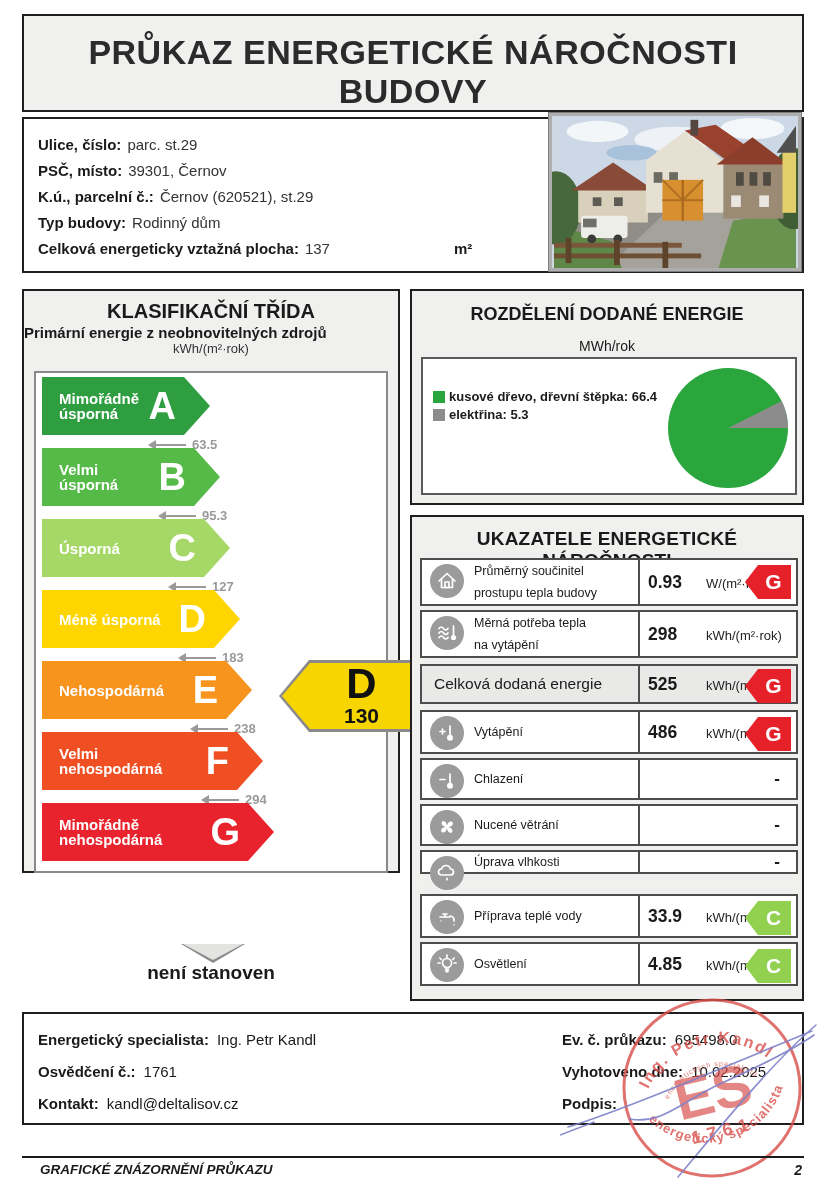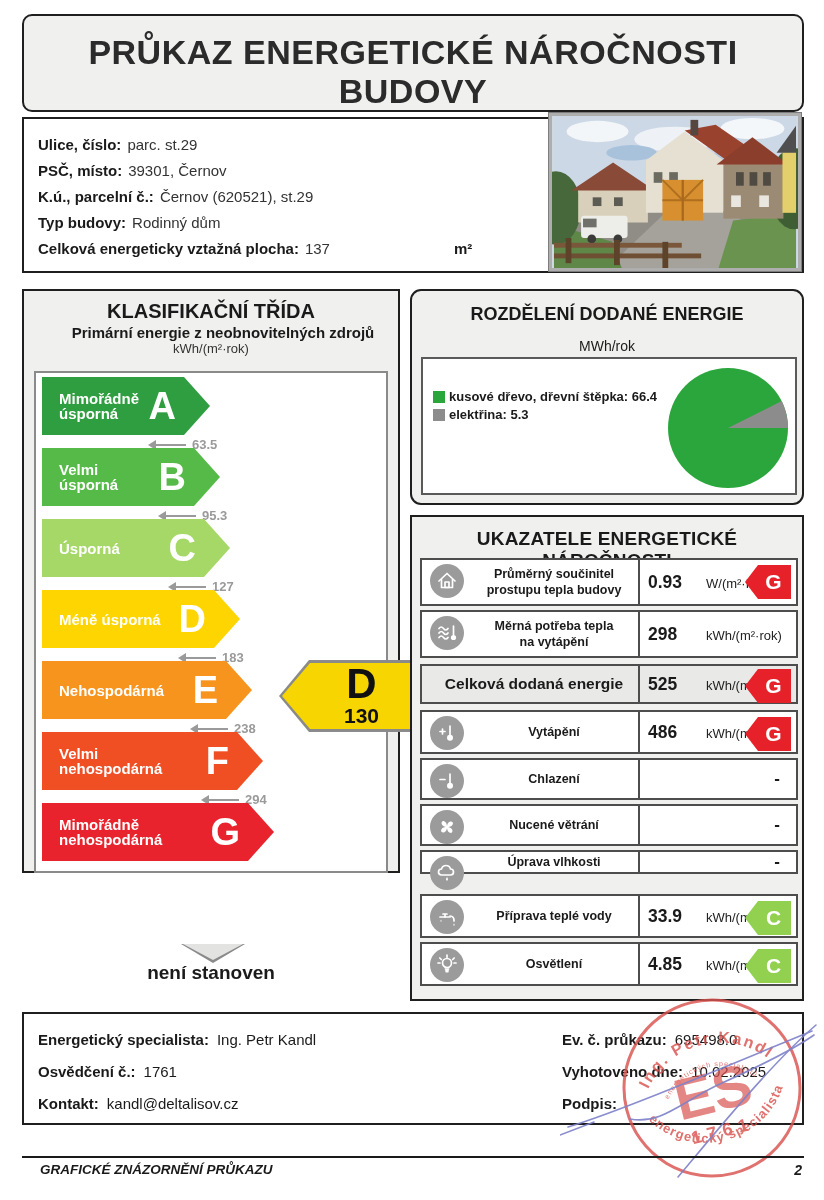--- a/index.html
+++ b/index.html
@@ -2,40 +2,40 @@
 <html><head>
 <meta charset="utf-8">
 <style>
   * { margin:0; padding:0; box-sizing:border-box; }
   html,body { background:#ffffff; }
   body { font-family:"Liberation Sans","DejaVu Sans",sans-serif; color:#1a1a1a; }
   .page { position:relative; width:824px; height:1200px; background:#fff; overflow:hidden; }
   .panel { position:absolute; border:2px solid #1f1f1f; background:#f0f0ef; }
 
   
-  .hdr { left:22px; top:14px; width:782px; height:98px; text-align:center; padding-top:17px;border-radius:10px; }
+  .hdr { left:22px; top:14px; width:782px; height:98px; text-align:center; padding-top:17px; }
   .hdr-title { font-size:34px; font-weight:bold; color:#2b2b2b; letter-spacing:.5px; }
   .hdr-sub { margin-top:8px; font-size:13px; font-weight:bold; color:#8c8c8c; }
 
   
   .addr { left:22px; top:117px; width:782px; height:156px; background:#fff; padding:15px 0 0 14px; }
   .addr-row { position:relative; font-size:15px; height:26px; line-height:22px; }
   .addr-row b { margin-right:6px; }
   .addr-row .val { color:#333; }
   .addr-unit { position:absolute; left:416px; top:0; font-weight:bold; }
 
   
   .photo-frame { position:absolute; left:549px; top:113px; width:252px; height:158px;
     border:3px solid #aeaeae; outline:1px solid #7d7d7d; background:#cfd9e4; }
   .photo-frame svg { display:block; }
 
   
   .clsf { left:22px; top:289px; width:378px; height:584px; }
   .clsf-title { text-align:center; padding-top:9px; font-size:20px; font-weight:bold; }
-  .clsf-sub { text-align:center; font-size:15px; font-weight:bold; margin-top:1px;padding-left:24px; }
+  .clsf-sub { font-size:15px; font-weight:bold; margin-top:1px; }
   .clsf-unit { text-align:center; font-size:13px; color:#333; }
   .chart-box { position:absolute; left:10px; top:80px; width:354px; height:502px; background:#fff; border:2px solid #8a8a8a; }
   .carrow { position:absolute; left:6px; height:58px; display:flex; align-items:center;
     clip-path:polygon(0 0, calc(100% - 26px) 0, 100% 50%, calc(100% - 26px) 100%, 0 100%); }
   .carrow .lbl { color:#fff; font-weight:bold; font-size:15px; line-height:15px; padding-left:17px; white-space:pre-line; }
   .carrow .ltr { position:absolute; right:34px; top:50%; transform:translateY(-50%); color:#fff; font-weight:bold; font-size:38px; }
   .thr { position:absolute; display:flex; align-items:center; gap:6px; color:#9a9a9a; font-size:13px; font-weight:bold; }
   .thr-line { width:36px; height:2px; background:#9a9a9a; position:relative; }
   .thr-line::before { content:""; position:absolute; left:-2px; top:-4px; border:5px solid transparent; border-right:8px solid #9a9a9a; border-left:0; }
   .result { position:absolute; left:243px; top:287px; width:135px; height:72px;
@@ -46,38 +46,38 @@
   .result-in .rval { font-size:21px; font-weight:bold; color:#111; }
   .req-box { position:absolute; left:10px; top:592px; width:354px; height:62px; background:#e3e3e2; border:2px solid #777;
     text-align:center; font-size:17px; font-weight:bold; padding:7px 14px 0 14px; line-height:23px; }
   .req-arrow { position:absolute; left:157px; top:653px; width:64px; height:19px; z-index:2;
     clip-path:polygon(0 0, 100% 0, 50% 100%); background:#8a8a8a; }
   .req-arrow span { position:absolute; left:2px; right:2px; top:0; bottom:3px; clip-path:polygon(0 0,100% 0,50% 100%); background:#e3e3e2; }
   .nostated { position:absolute; left:4px; top:659px; width:366px; height:44px; background:#fff; text-align:center;
     line-height:46px; font-size:19px; font-weight:bold; }
 
   
-  .piep { left:410px; top:289px; width:394px; height:216px;border-radius:11px; }
+  .piep { left:410px; top:289px; width:394px; height:216px; }
   .piep-title { text-align:center; padding-top:13px; font-size:18px; font-weight:bold; }
   .piep-unit { text-align:center; font-size:14px; margin-top:13px; }
   .pie-inner { position:absolute; left:9px; top:66px; width:376px; height:138px; background:#fff; border:2px solid #5a5a5a; }
   .legend { position:absolute; left:10px; top:10px; font-size:13px; font-weight:bold;margin-top:20px; }
   .leg-row { display:flex; align-items:center; margin-bottom:3px; }
   .leg-sq { width:12px; height:12px; margin-right:4px; }
   .pie-svg { position:absolute; left:240px; top:4px; }
 
   
   .indp { left:410px; top:515px; width:394px; height:486px; }
   .indp-title { text-align:center; padding-top:11px; font-size:19px; font-weight:bold; letter-spacing:.2px; }
   .irow { position:absolute; left:8px; width:378px; height:44px; background:#fff; border:2px solid #4d4d4d; }
   .irow .divline { position:absolute; left:216px; top:0; bottom:0; width:2px; background:#4d4d4d; }
   .ico { position:absolute; left:8px; top:4px; width:34px; height:34px; border-radius:50%; background:#9b9b9b;
     display:flex; align-items:center; justify-content:center; }
-  .ilabel { position:absolute; left:52px; top:50%; transform:translateY(-50%); font-size:12.5px; font-weight:bold;
-    line-height:16px; white-space:pre-line; width:160px;text-align:center; }
+  .ilabel { position:absolute; left:52px; top:50%; transform:translateY(-50%); font-size:12.5px; font-weight:normal;
+    line-height:22px; white-space:pre-line; width:160px; }
   .ilabel.big { left:12px; font-size:15.5px; width:200px; }
   .ival { position:absolute; left:226px; top:50%; transform:translateY(-50%); font-size:17.5px; font-weight:bold; }
   .iunit { position:absolute; left:284px; top:50%; transform:translateY(-42%); font-size:13px; color:#222; }
   .idash { position:absolute; right:16px; top:50%; transform:translateY(-50%); font-size:17px; font-weight:bold; }
   .grade { position:absolute; right:5px; top:5px; width:46px; height:34px;
     clip-path:polygon(0 50%, 13px 0, 100% 0, 100% 100%, 13px 100%);
     display:flex; align-items:center; justify-content:center; padding-left:11px;
     color:#fff; font-size:21px; font-weight:bold; }
   .gray-row { background:#e9e9e8; }
 

